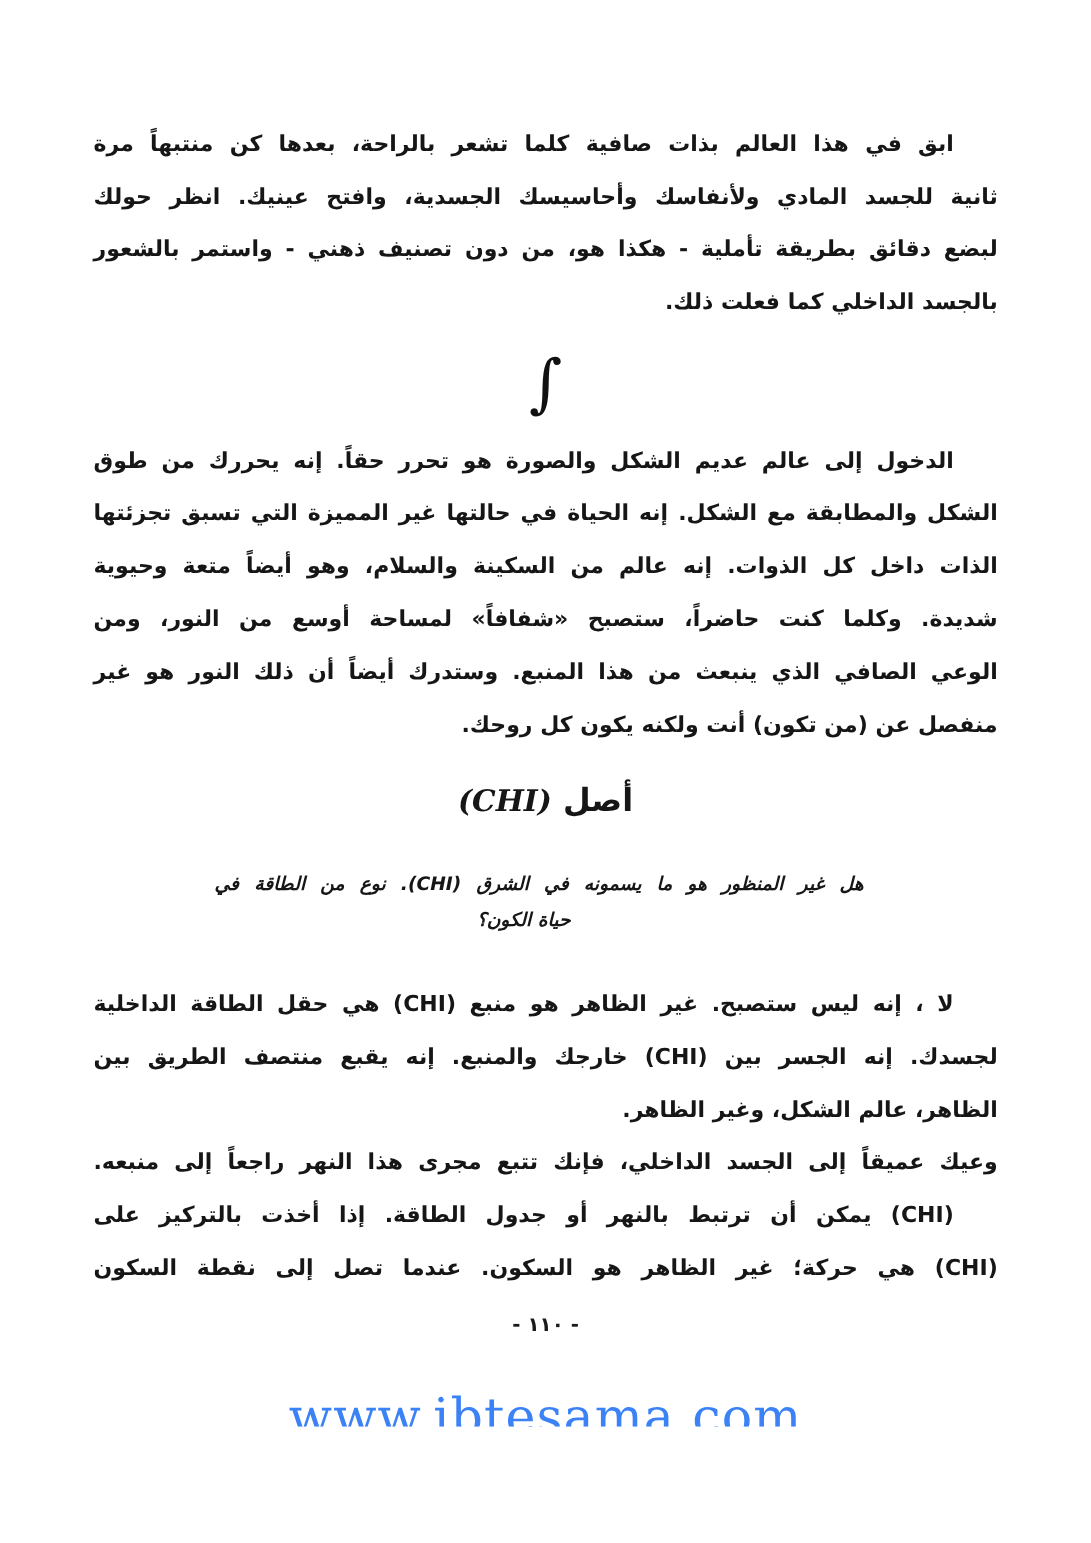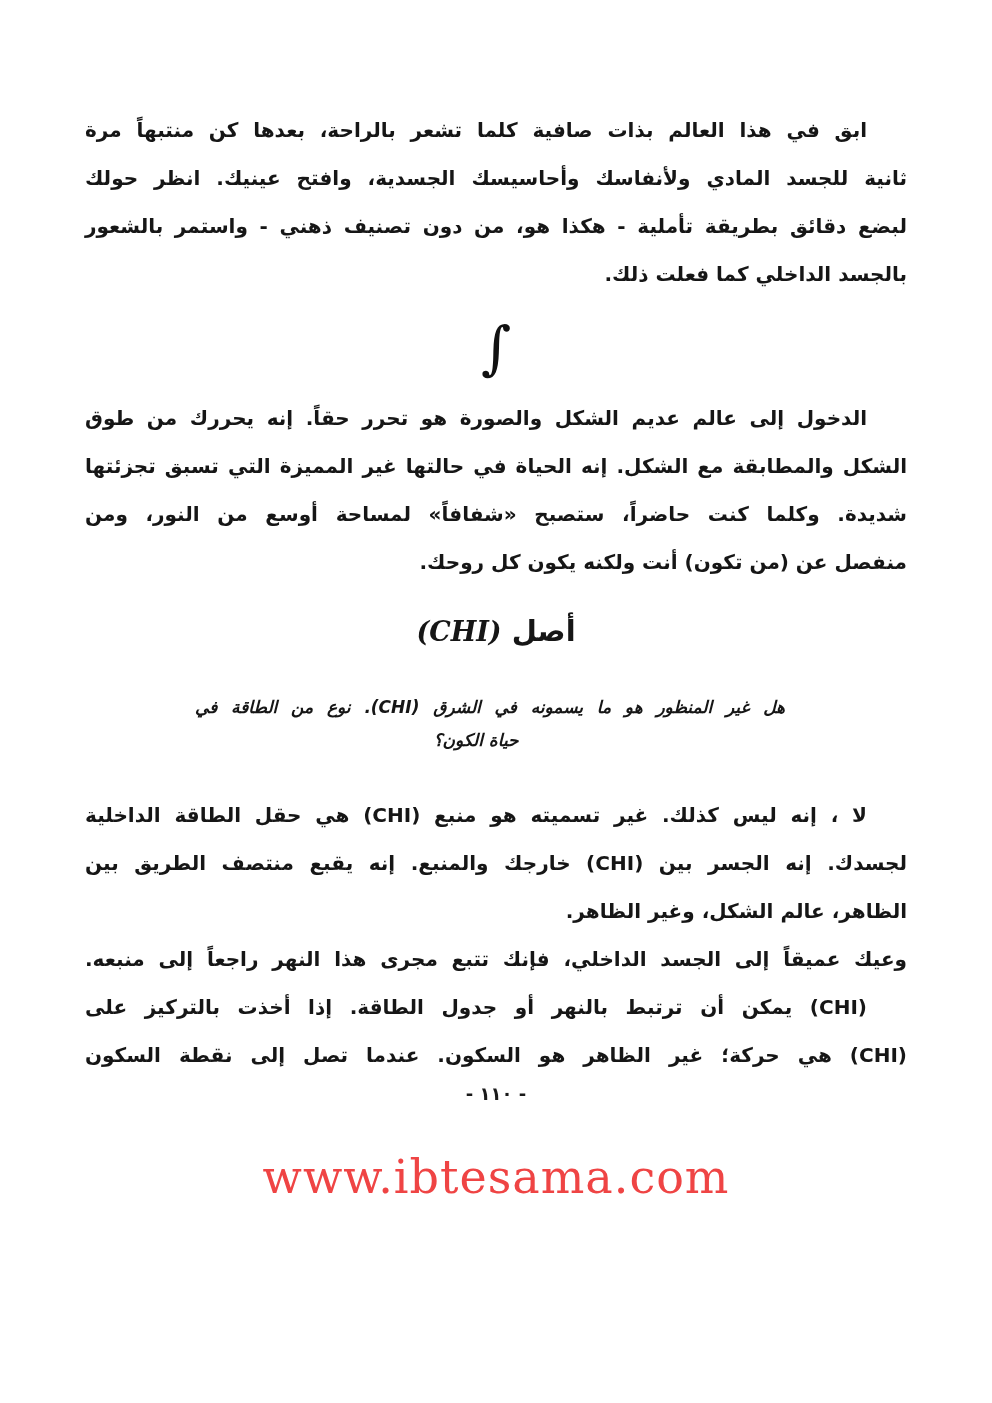--- a/index.html
+++ b/index.html
@@ -70,74 +70,76 @@
   .q-line-1 {
     text-align: justify;
     text-align-last: justify;
   }
   .q-line-2 {
     text-align: center;
     text-indent: 28px;
   }
   .para-3 { margin-top: 34px; }
   .page-number {
-    margin-top: 2px;
+    margin-top: 16px;
     text-align: center;
     direction: rtl;
     font-size: 18px;
     font-weight: 700;
     line-height: 26px;
     letter-spacing: 2px;
     color: #1a1a1a;
   }
   .watermark {
     margin-top: 40px;
     text-align: center;
     direction: ltr;
     font-family: "DejaVu Serif", serif;
     font-size: 46px;
     line-height: 60px;
     letter-spacing: 1px;
-    color: #ef4444;
+    color: #3b82f6;
   }
 </style>
 </head>
 <body>
 
 <div class="page">
   <div class="body-text">
 
     <div class="para para-1">
       <div class="line first">ابق في هذا العالم بذات صافية كلما تشعر بالراحة، بعدها كن منتبهاً مرة</div>
       <div class="line">ثانية للجسد المادي ولأنفاسك وأحاسيسك الجسدية، وافتح عينيك. انظر حولك</div>
       <div class="line">لبضع دقائق بطريقة تأملية - هكذا هو، من دون تصنيف ذهني - واستمر بالشعور</div>
       <div class="line last">بالجسد الداخلي كما فعلت ذلك.</div>
     </div>
 
     <div class="ornament">∫</div>
 
     <div class="para para-2">
       <div class="line first">الدخول إلى عالم عديم الشكل والصورة هو تحرر حقاً. إنه يحررك من طوق</div>
       <div class="line">الشكل والمطابقة مع الشكل. إنه الحياة في حالتها غير المميزة التي تسبق تجزئتها</div>
+      <div class="line">الذات داخل كل الذوات. إنه عالم من السكينة والسلام، وهو أيضاً متعة وحيوية</div>
       <div class="line">شديدة. وكلما كنت حاضراً، ستصبح «شفافاً» لمساحة أوسع من النور، ومن</div>
+      <div class="line">الوعي الصافي الذي ينبعث من هذا المنبع. وستدرك أيضاً أن ذلك النور هو غير</div>
       <div class="line last">منفصل عن (من تكون) أنت ولكنه يكون كل روحك.</div>
     </div>
 
     <div class="heading">
       <span class="arabic">أصل</span>
       <span class="latin">(CHI)</span>
     </div>
 
     <div class="question">
       <div class="q-line-1">هل غير المنظور هو ما يسمونه في الشرق (CHI). نوع من الطاقة في</div>
       <div class="q-line-2">حياة الكون؟</div>
     </div>
 
     <div class="para para-3">
-      <div class="line first">لا ، إنه ليس كذلك. غير تسميته هو منبع (CHI) هي حقل الطاقة الداخلية</div>
+      <div class="line first">لا ، إنه ليس ستصبح. غير الظاهر هو منبع (CHI) هي حقل الطاقة الداخلية</div>
       <div class="line">لجسدك. إنه الجسر بين (CHI) خارجك والمنبع. إنه يقبع منتصف الطريق بين</div>
       <div class="line last">الظاهر، عالم الشكل، وغير الظاهر.</div>
     </div>
 
     <div class="para para-4">
       <div class="line">وعيك عميقاً إلى الجسد الداخلي، فإنك تتبع مجرى هذا النهر راجعاً إلى منبعه.</div>
       <div class="line first">(CHI) يمكن أن ترتبط بالنهر أو جدول الطاقة. إذا أخذت بالتركيز على</div>
       <div class="line">(CHI) هي حركة؛ غير الظاهر هو السكون. عندما تصل إلى نقطة السكون</div>
     </div>
 

